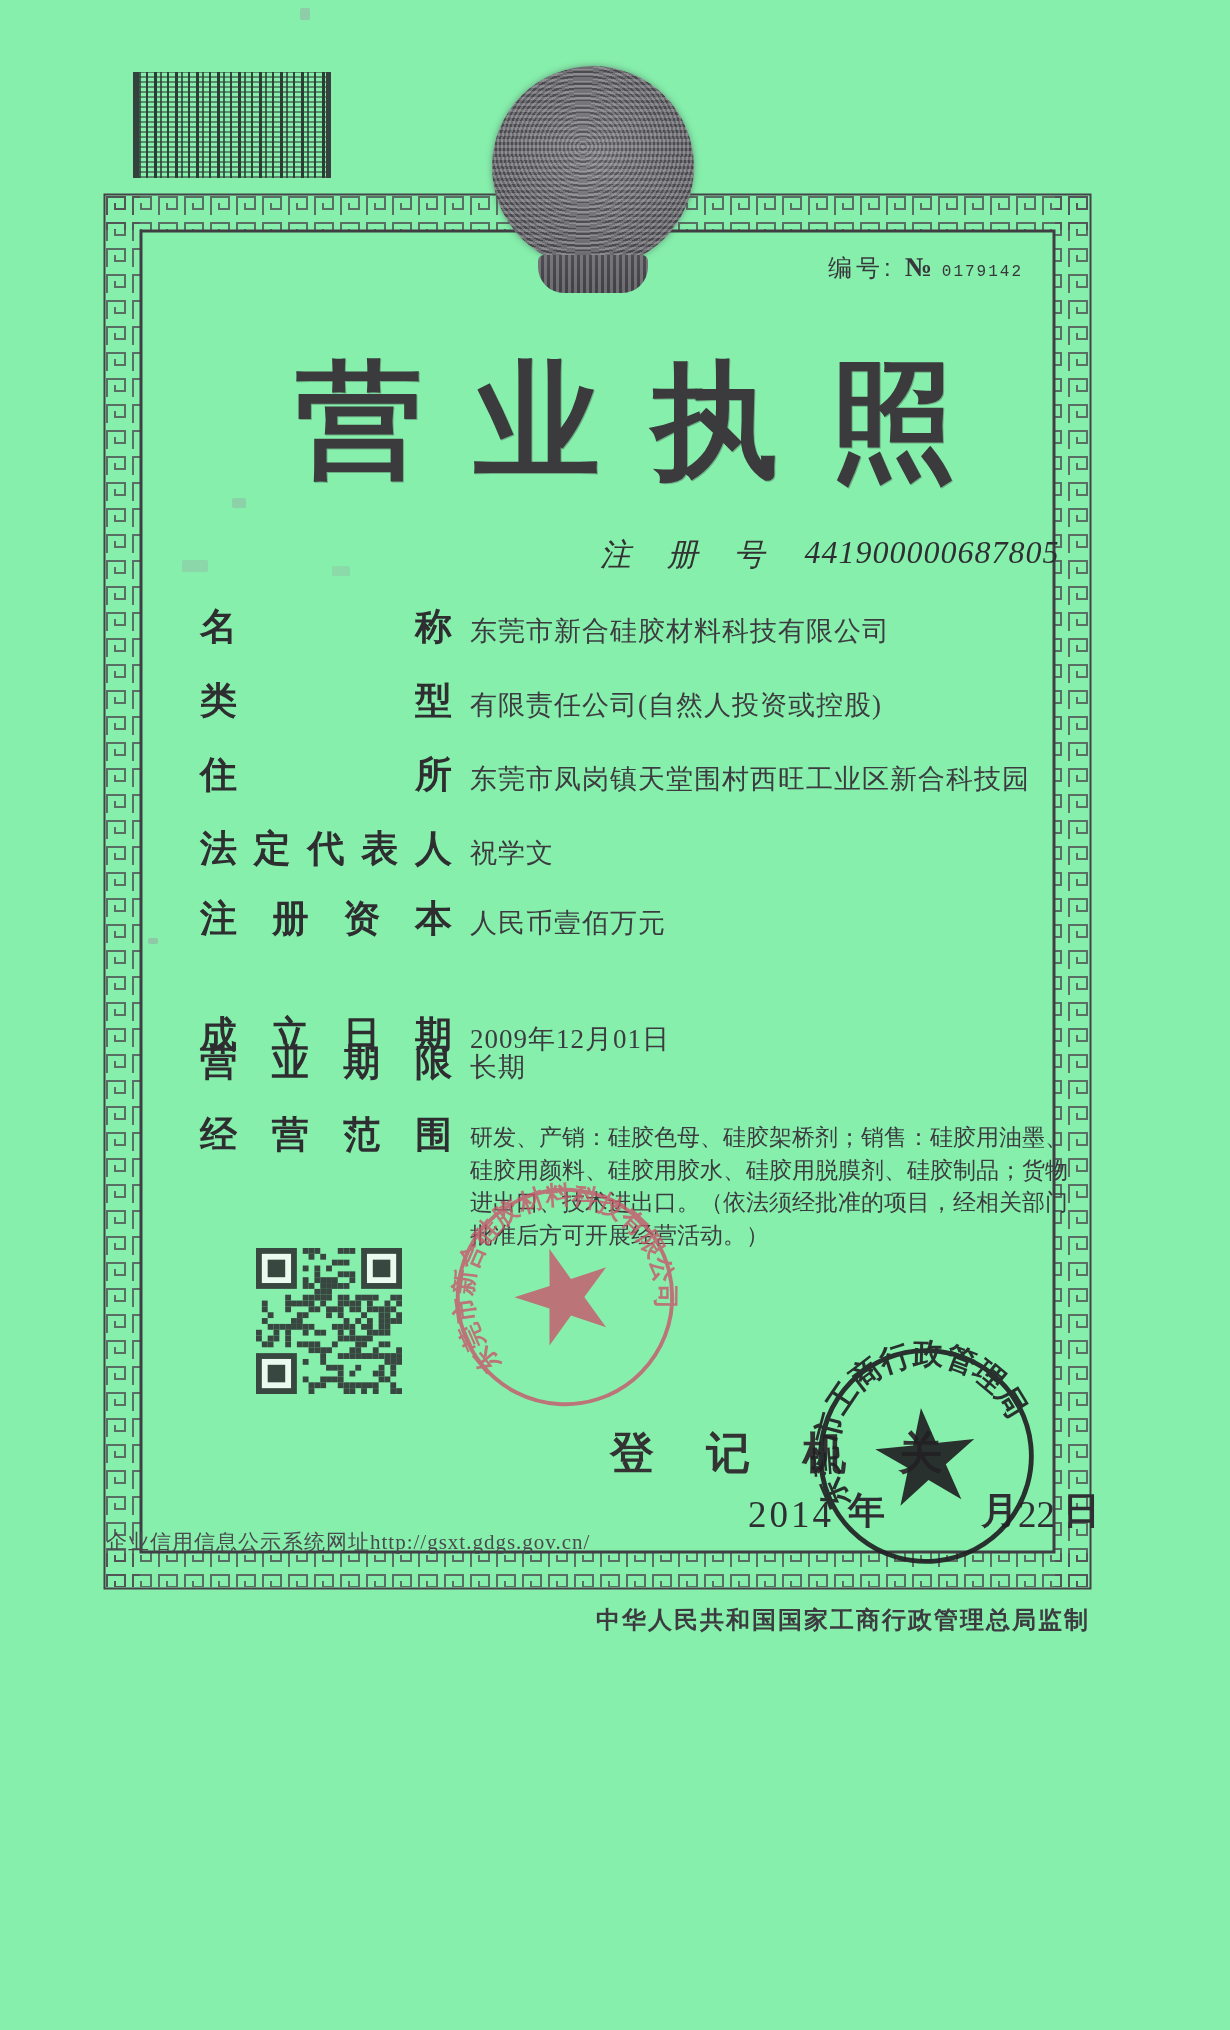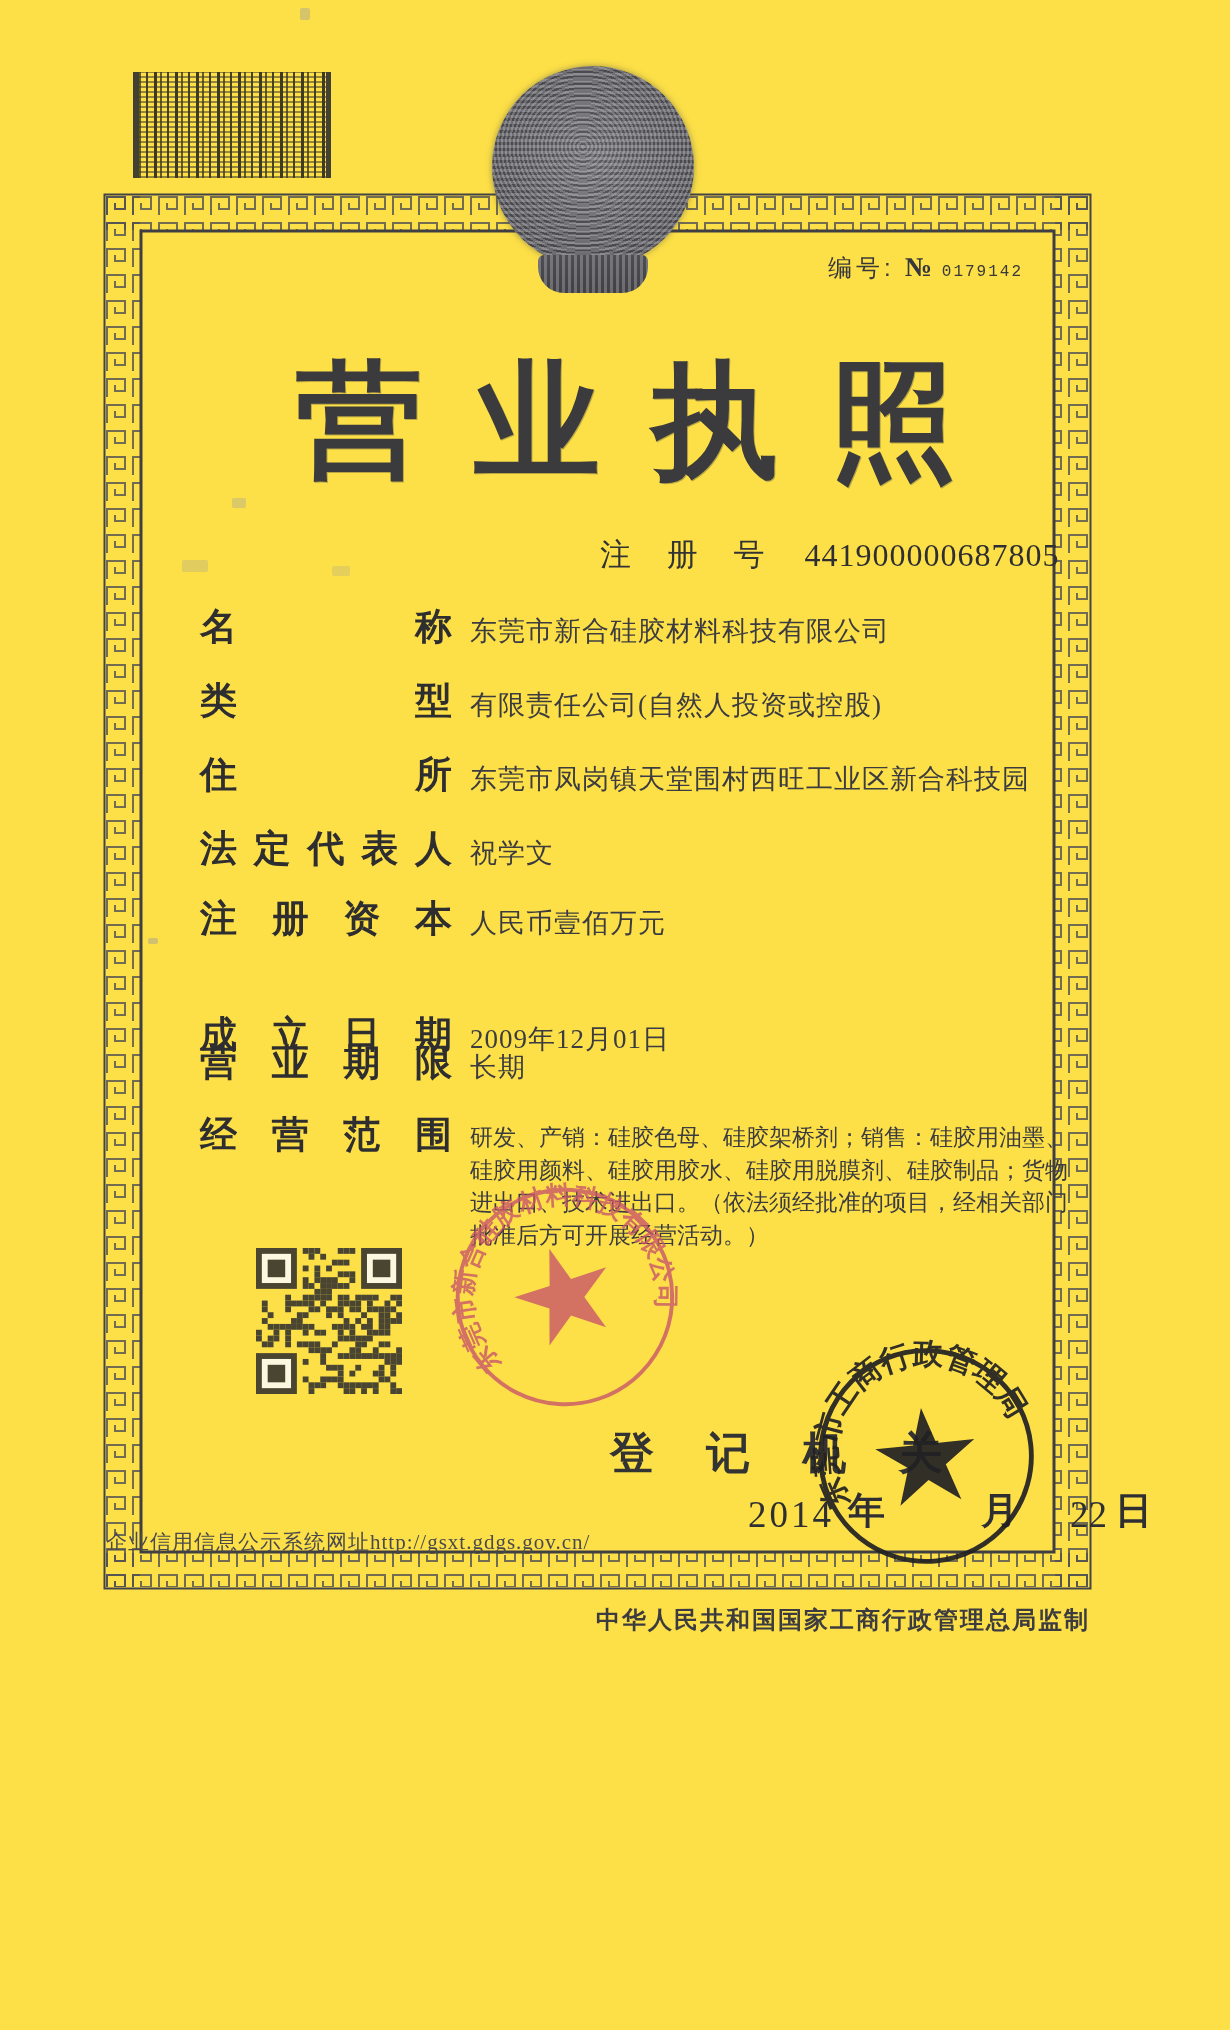--- a/index.html
+++ b/index.html
@@ -1,18 +1,18 @@
 <!DOCTYPE html>
 <html><head>
 <meta charset="utf-8">
 <style>
   html,body{margin:0;padding:0;background:#ffffff;}
   .page{
     position:relative;width:1230px;height:2030px;margin:0 auto;overflow:hidden;
-    background:#fde047;
+    background:#86efac;
     font-family:"Liberation Serif","DejaVu Serif",serif;
     color:#3a3a3a;
   }
   
   .barcode{
     position:absolute;left:133px;top:72px;width:198px;height:106px;opacity:.88;
     background:
       repeating-linear-gradient(0deg, rgba(35,35,38,.55) 0 2px, rgba(255,255,255,0) 2px 5px),
       repeating-linear-gradient(90deg,
         rgba(25,25,28,.95) 0 3px, rgba(255,255,255,0) 3px 6px,
@@ -49,21 +49,21 @@
   .serial-symbol{font-size:27px;font-weight:bold;}
   .serial-number{font-family:Liberation Mono, monospace;font-size:16px;letter-spacing:2px;}
   
   .title{
     position:absolute;left:296px;top:338px;width:700px;z-index:6;
     font-family:"Liberation Sans","DejaVu Sans",sans-serif;
     font-size:126px;font-weight:bold;letter-spacing:52px;color:#3b3b3e;
     text-shadow:1px 1px 0 rgba(60,60,60,.35);white-space:nowrap;
   }
   
-  .reg-line{position:absolute;left:600px;top:534px;display:flex;align-items:center;gap:26px;z-index:6;}
+  .reg-line{position:absolute;left:600px;top:534px;display:flex;align-items:flex-start;gap:26px;z-index:6;font-style:italic;}
   .reg-label{font-size:31px;letter-spacing:14px;color:#333;}
   .reg-number{font-size:32px;letter-spacing:1px;color:#2f2f33;}
   
   .field-row{position:absolute;left:200px;z-index:6;}
   .field-label{
     display:inline-block;width:252px;vertical-align:top;
     font-family:"Liberation Sans","DejaVu Sans",sans-serif;
     font-size:37px;font-weight:600;color:#2e2e31;
     text-align:justify;text-align-last:justify;line-height:1;
   }
@@ -82,21 +82,21 @@
   .registrar{
     position:absolute;left:610px;top:1424px;z-index:6;
     font-size:44px;letter-spacing:20px;color:#333;font-weight:600;
     font-family:"Liberation Sans","DejaVu Sans",sans-serif;
   }
   .date-line{position:absolute;left:748px;top:1486px;z-index:6;display:flex;align-items:flex-end;color:#2f2f33;}
   .date-line span{font-size:37px;}
   .d-year{letter-spacing:3px;}
   .d-yu{margin-left:14px;font-weight:600;}
   .d-mu{margin-left:96px;font-weight:600;}
-  .d-day{margin-left:52px;}
+  .d-day{}
   .d-du{margin-left:8px;font-weight:600;}
   
   .footer-left{
     position:absolute;left:106px;top:1528px;z-index:6;
     font-size:21px;color:#4a4a4e;letter-spacing:1px;
   }
   .footer-right{
     position:absolute;right:140px;top:1604px;z-index:6;
     font-size:24px;color:#3c3c40;letter-spacing:2px;font-weight:600;
   }

